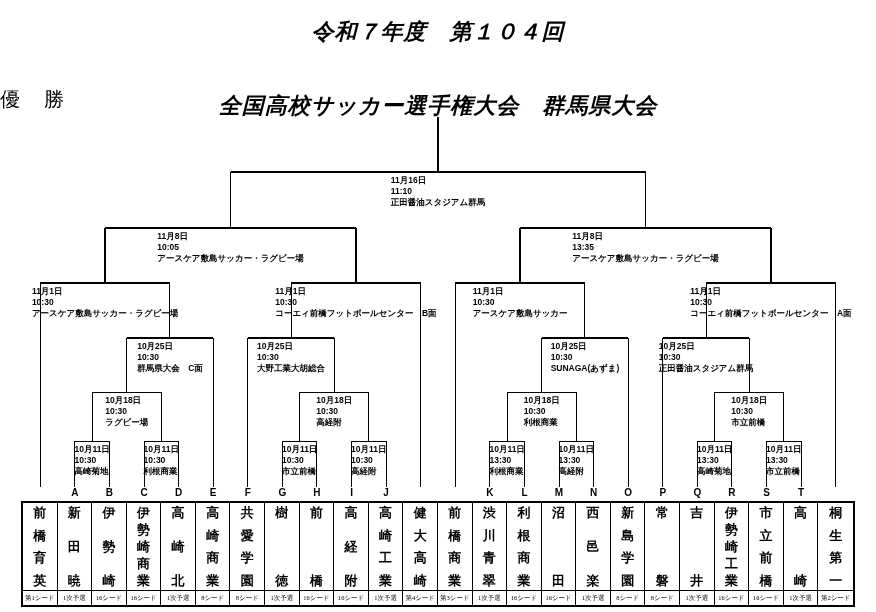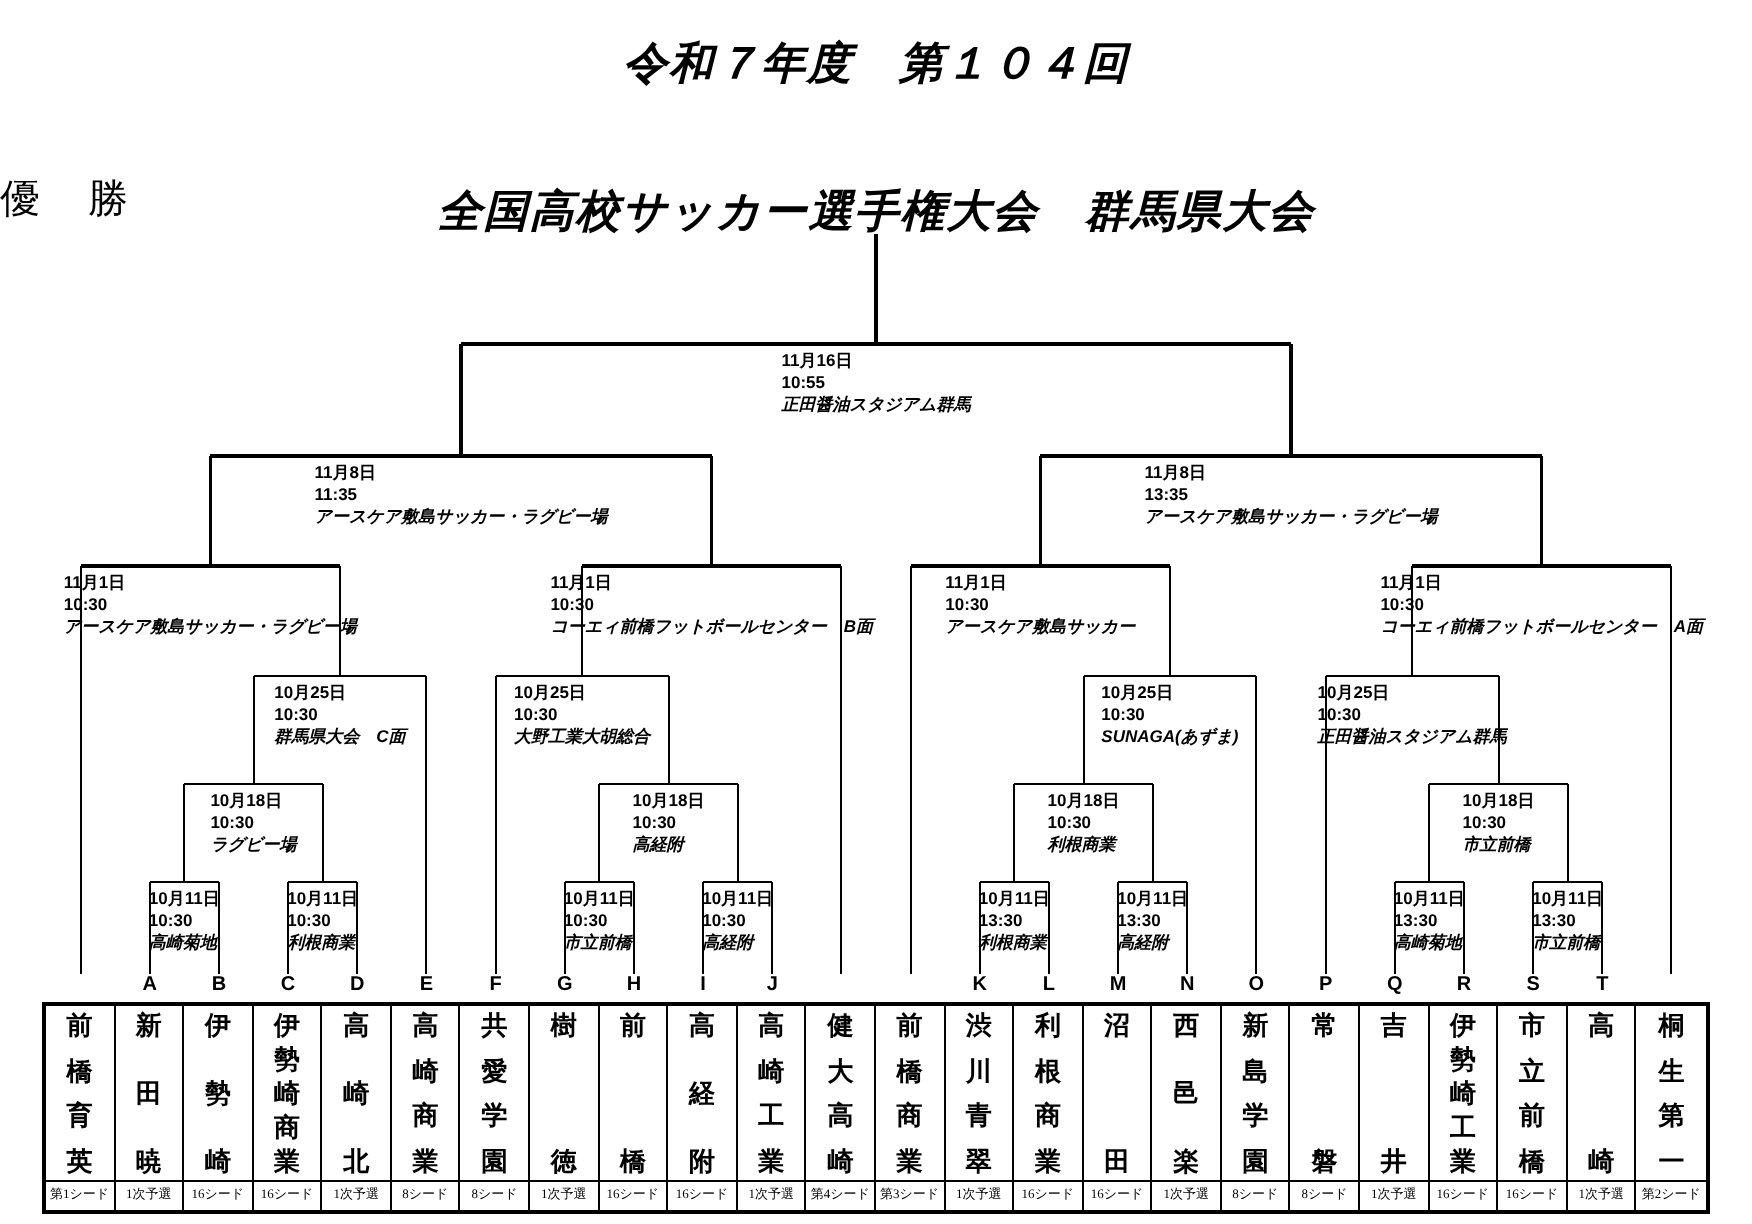--- a/index.html
+++ b/index.html
@@ -22,21 +22,21 @@
     font-weight:normal; font-size:20px; letter-spacing:2px;
   }
 
   svg.lines { position:absolute; left:0; top:0; }
 
   .match {
     position:absolute; transform:translateX(-50%);
     white-space:nowrap;
     font-size:8.5px; line-height:1.3; font-weight:bold;
   }
-  .match .m-venue { letter-spacing:0;font-style:italic; }
+  .match .m-venue { letter-spacing:0; }
 
   .letters {
     position:absolute; left:23px; top:486px; width:830px;
     display:grid; grid-template-columns:repeat(24,1fr);
   }
   .letters div {
     text-align:center; font-weight:bold; font-size:10px; height:15px; line-height:14px;
   }
 
   .ttable {
@@ -237,31 +237,31 @@
         <div class="m-time">10:30</div>
         <div class="m-venue">アースケア敷島サッカー</div>
       </div>
       <div class="match" style="left: 770.865px; top: 286px;">
         <div class="m-date">11月1日</div>
         <div class="m-time">10:30</div>
         <div class="m-venue">コーエィ前橋フットボールセンター　A面</div>
       </div>
       <div class="match" style="left: 230.5px; top: 231px;">
         <div class="m-date">11月8日</div>
-        <div class="m-time">11:35</div>
+        <div class="m-time">10:05</div>
         <div class="m-venue">アースケア敷島サッカー・ラグビー場</div>
       </div>
       <div class="match" style="left: 645.5px; top: 231px;">
         <div class="m-date">11月8日</div>
         <div class="m-time">13:35</div>
         <div class="m-venue">アースケア敷島サッカー・ラグビー場</div>
       </div>
       <div class="match" style="left: 438px; top: 175px;">
         <div class="m-date">11月16日</div>
-        <div class="m-time">10:55</div>
+        <div class="m-time">11:10</div>
         <div class="m-venue">正田醤油スタジアム群馬</div>
       </div>
     </div>
 
   <div id="letters-row" class="letters">
       <div></div>
       <div>A</div>
       <div>B</div>
       <div>C</div>
       <div>D</div>

